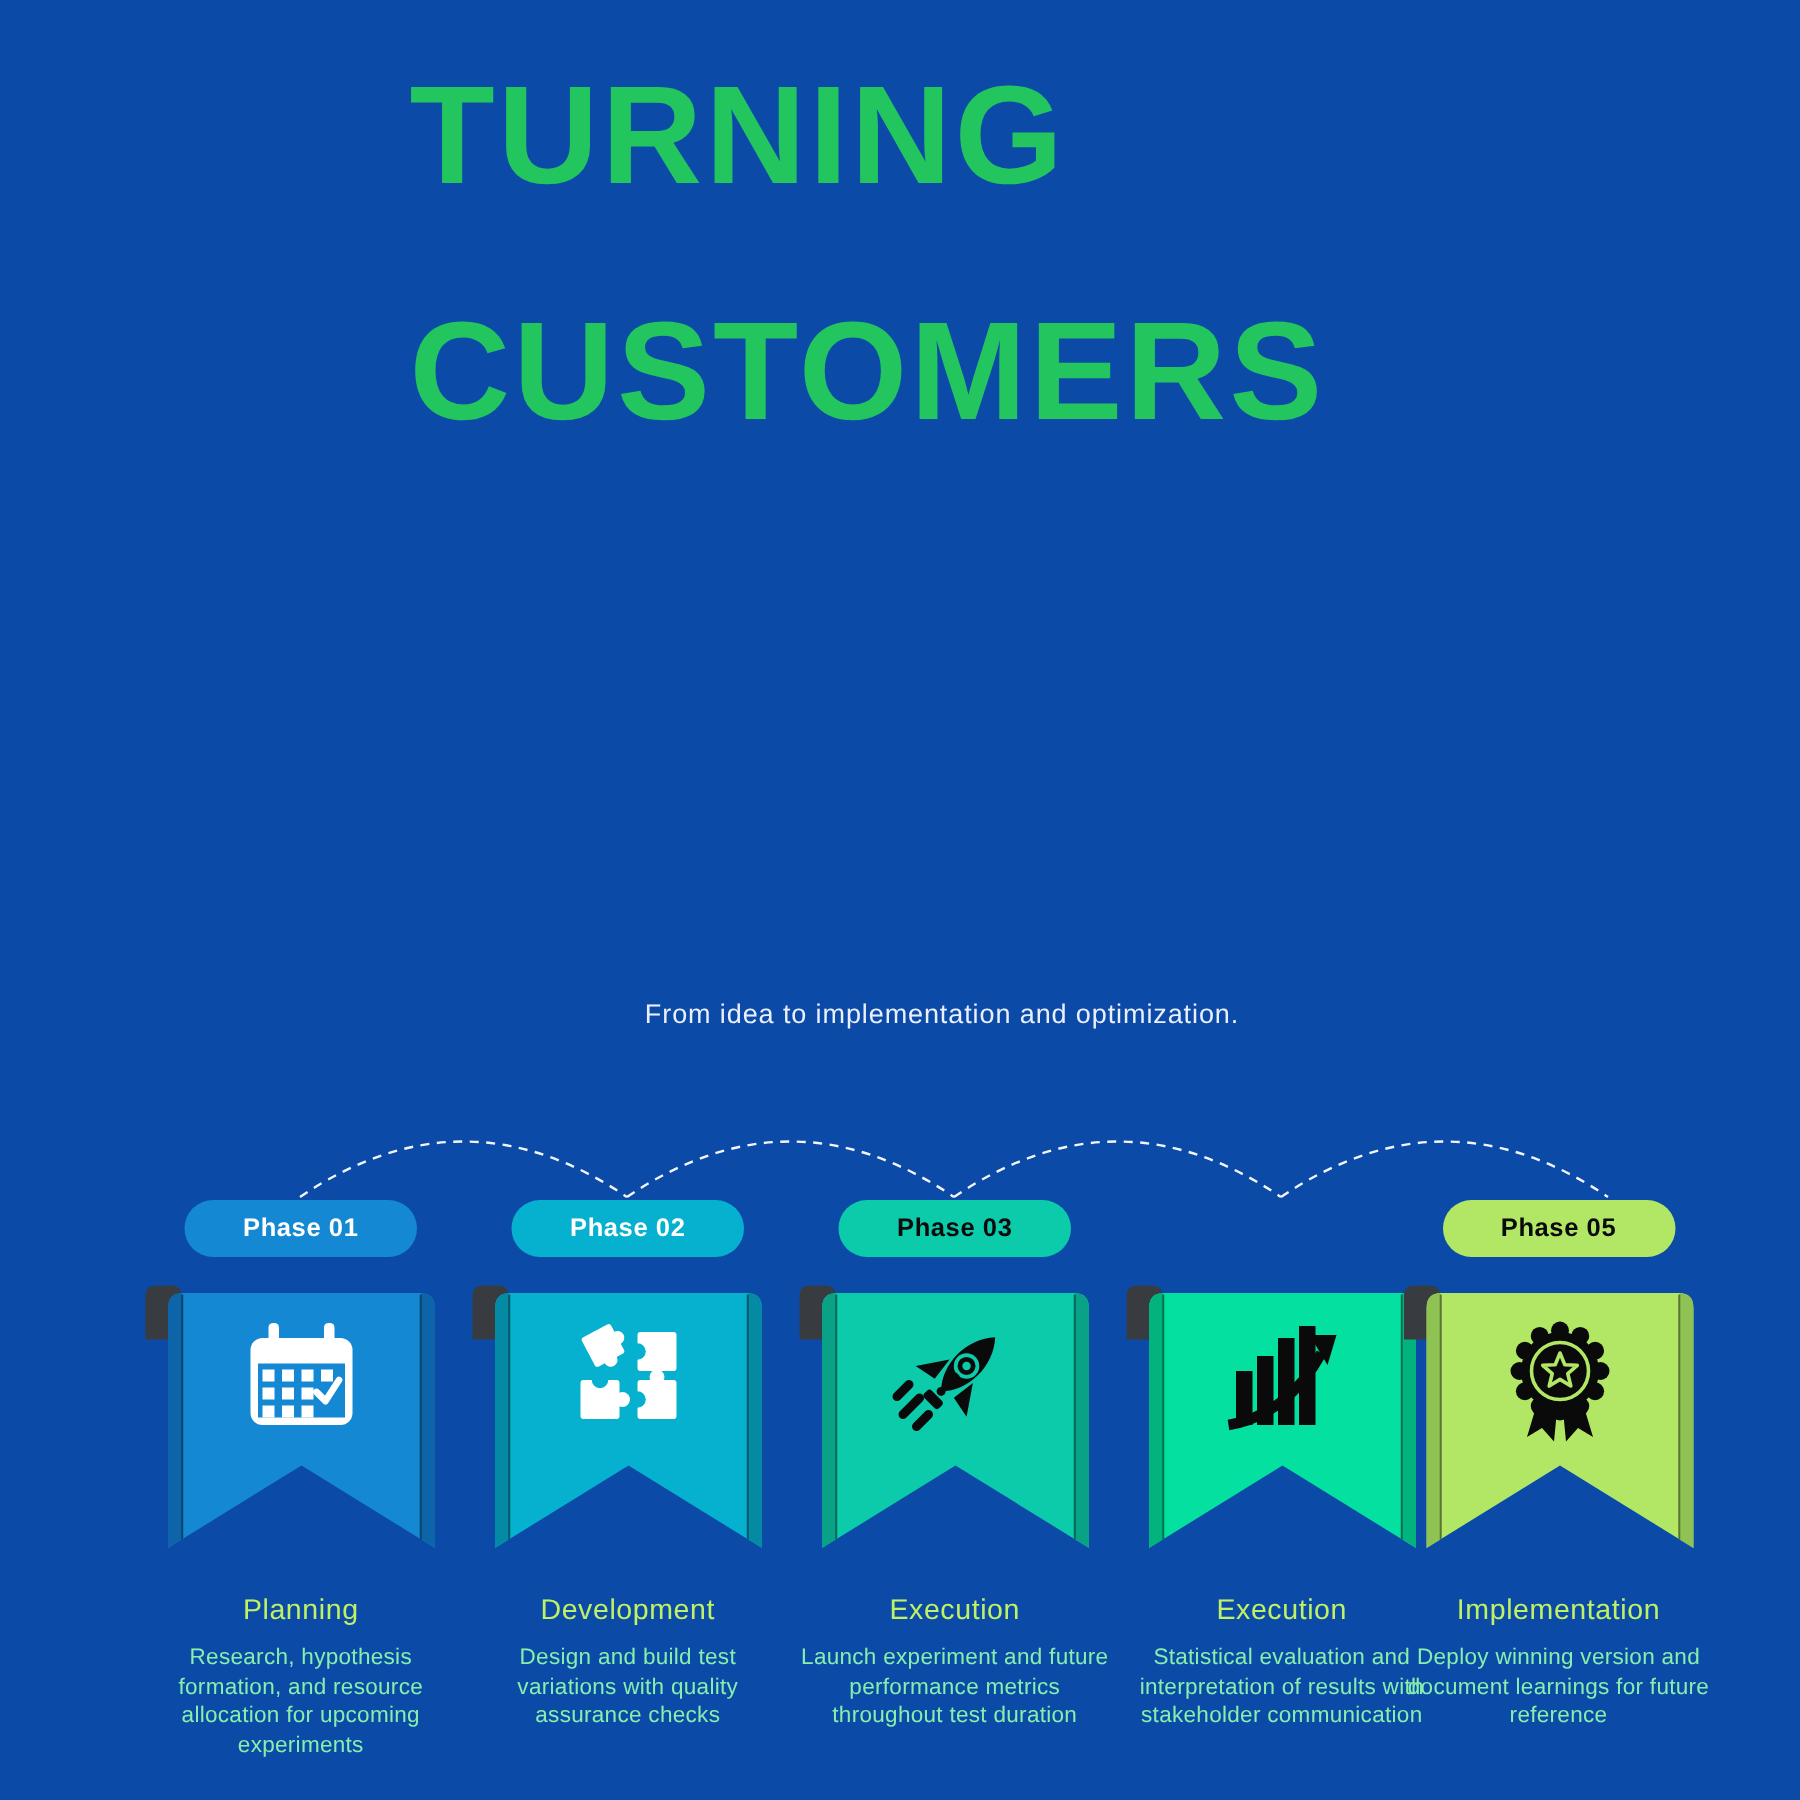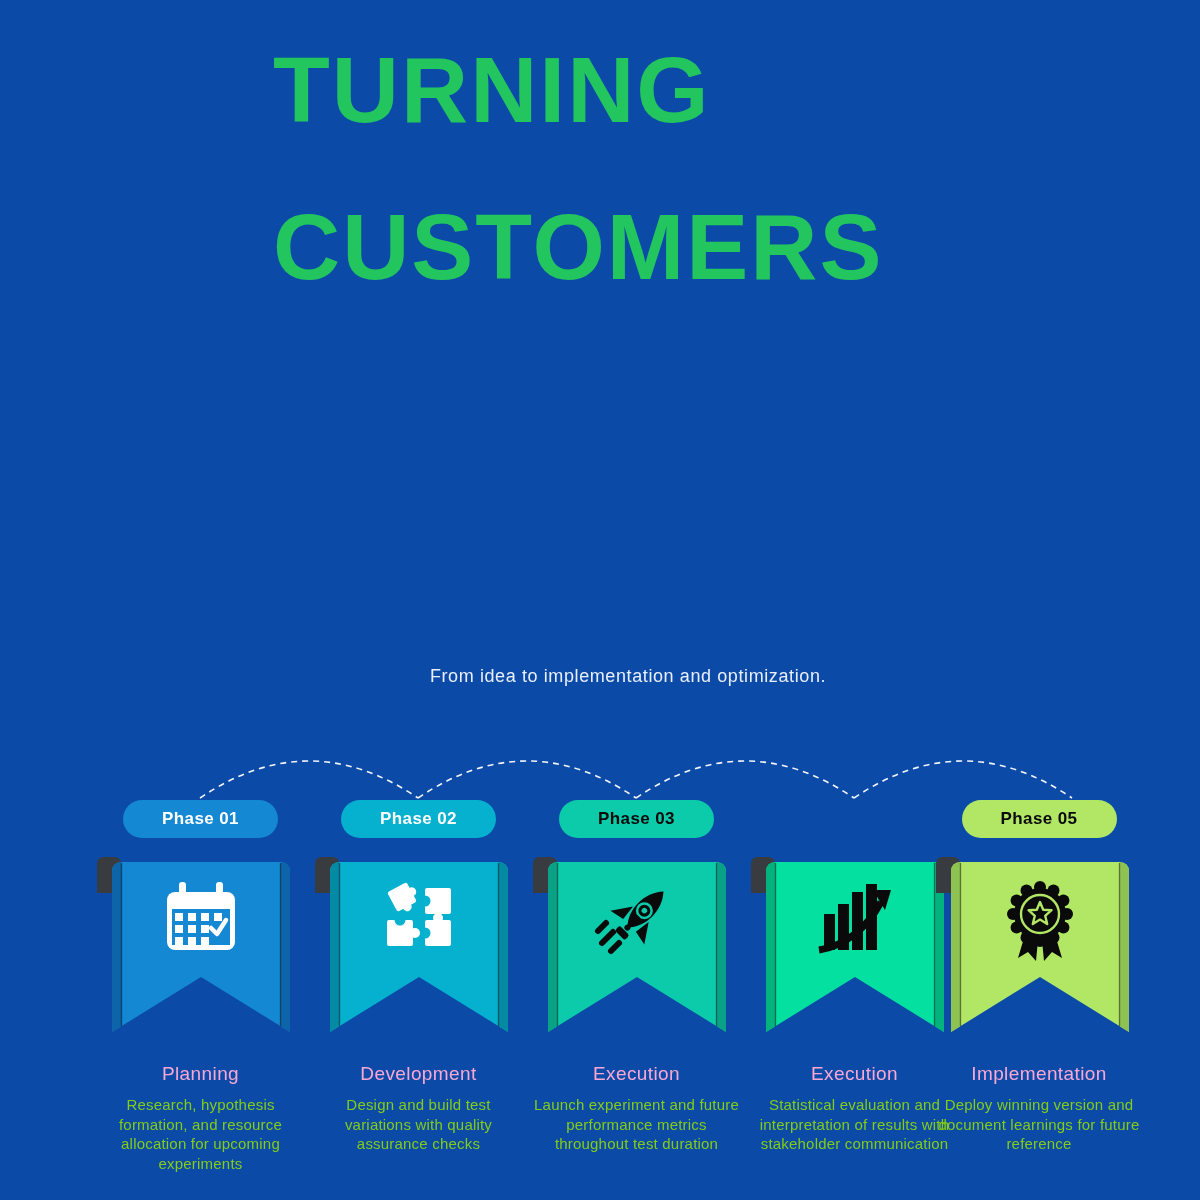--- a/index.html
+++ b/index.html
@@ -25,25 +25,25 @@
   .phase-col{position:absolute; top:798px; width:218px; height:402px;}
   .pill{
     position:absolute; top:2px; left:31.5px; width:155px; height:38px;
     background:var(--banner); border-radius:19px;
     color:var(--pilltext); font-size:17px; font-weight:600;
     line-height:38px; text-align:center; letter-spacing:0.4px;
   }
   .banner{position:absolute; top:57px; left:3.5px;}
   .phase-title{
     position:absolute; top:265px; left:0; width:218px; text-align:center;
-    color:#f9a8d4; font-size:19px; font-weight:500; letter-spacing:0.4px;
+    color:#bef264; font-size:19px; font-weight:500; letter-spacing:0.4px;
   }
   .phase-desc{
     position:absolute; top:297px; left:6px; width:206px; text-align:center;
-    color:#84cc16; font-size:15px; line-height:19.5px; letter-spacing:0.2px;
+    color:#86efac; font-size:15px; line-height:19.5px; letter-spacing:0.2px;
   }
 </style>
 </head>
 <body>
 
 <div class="canvas" style="--bg: #0c4aa8; --arc: #ffffff;">
 
   <div class="title">
     <div>TURNING</div>
     <div>CUSTOMERS</div>

